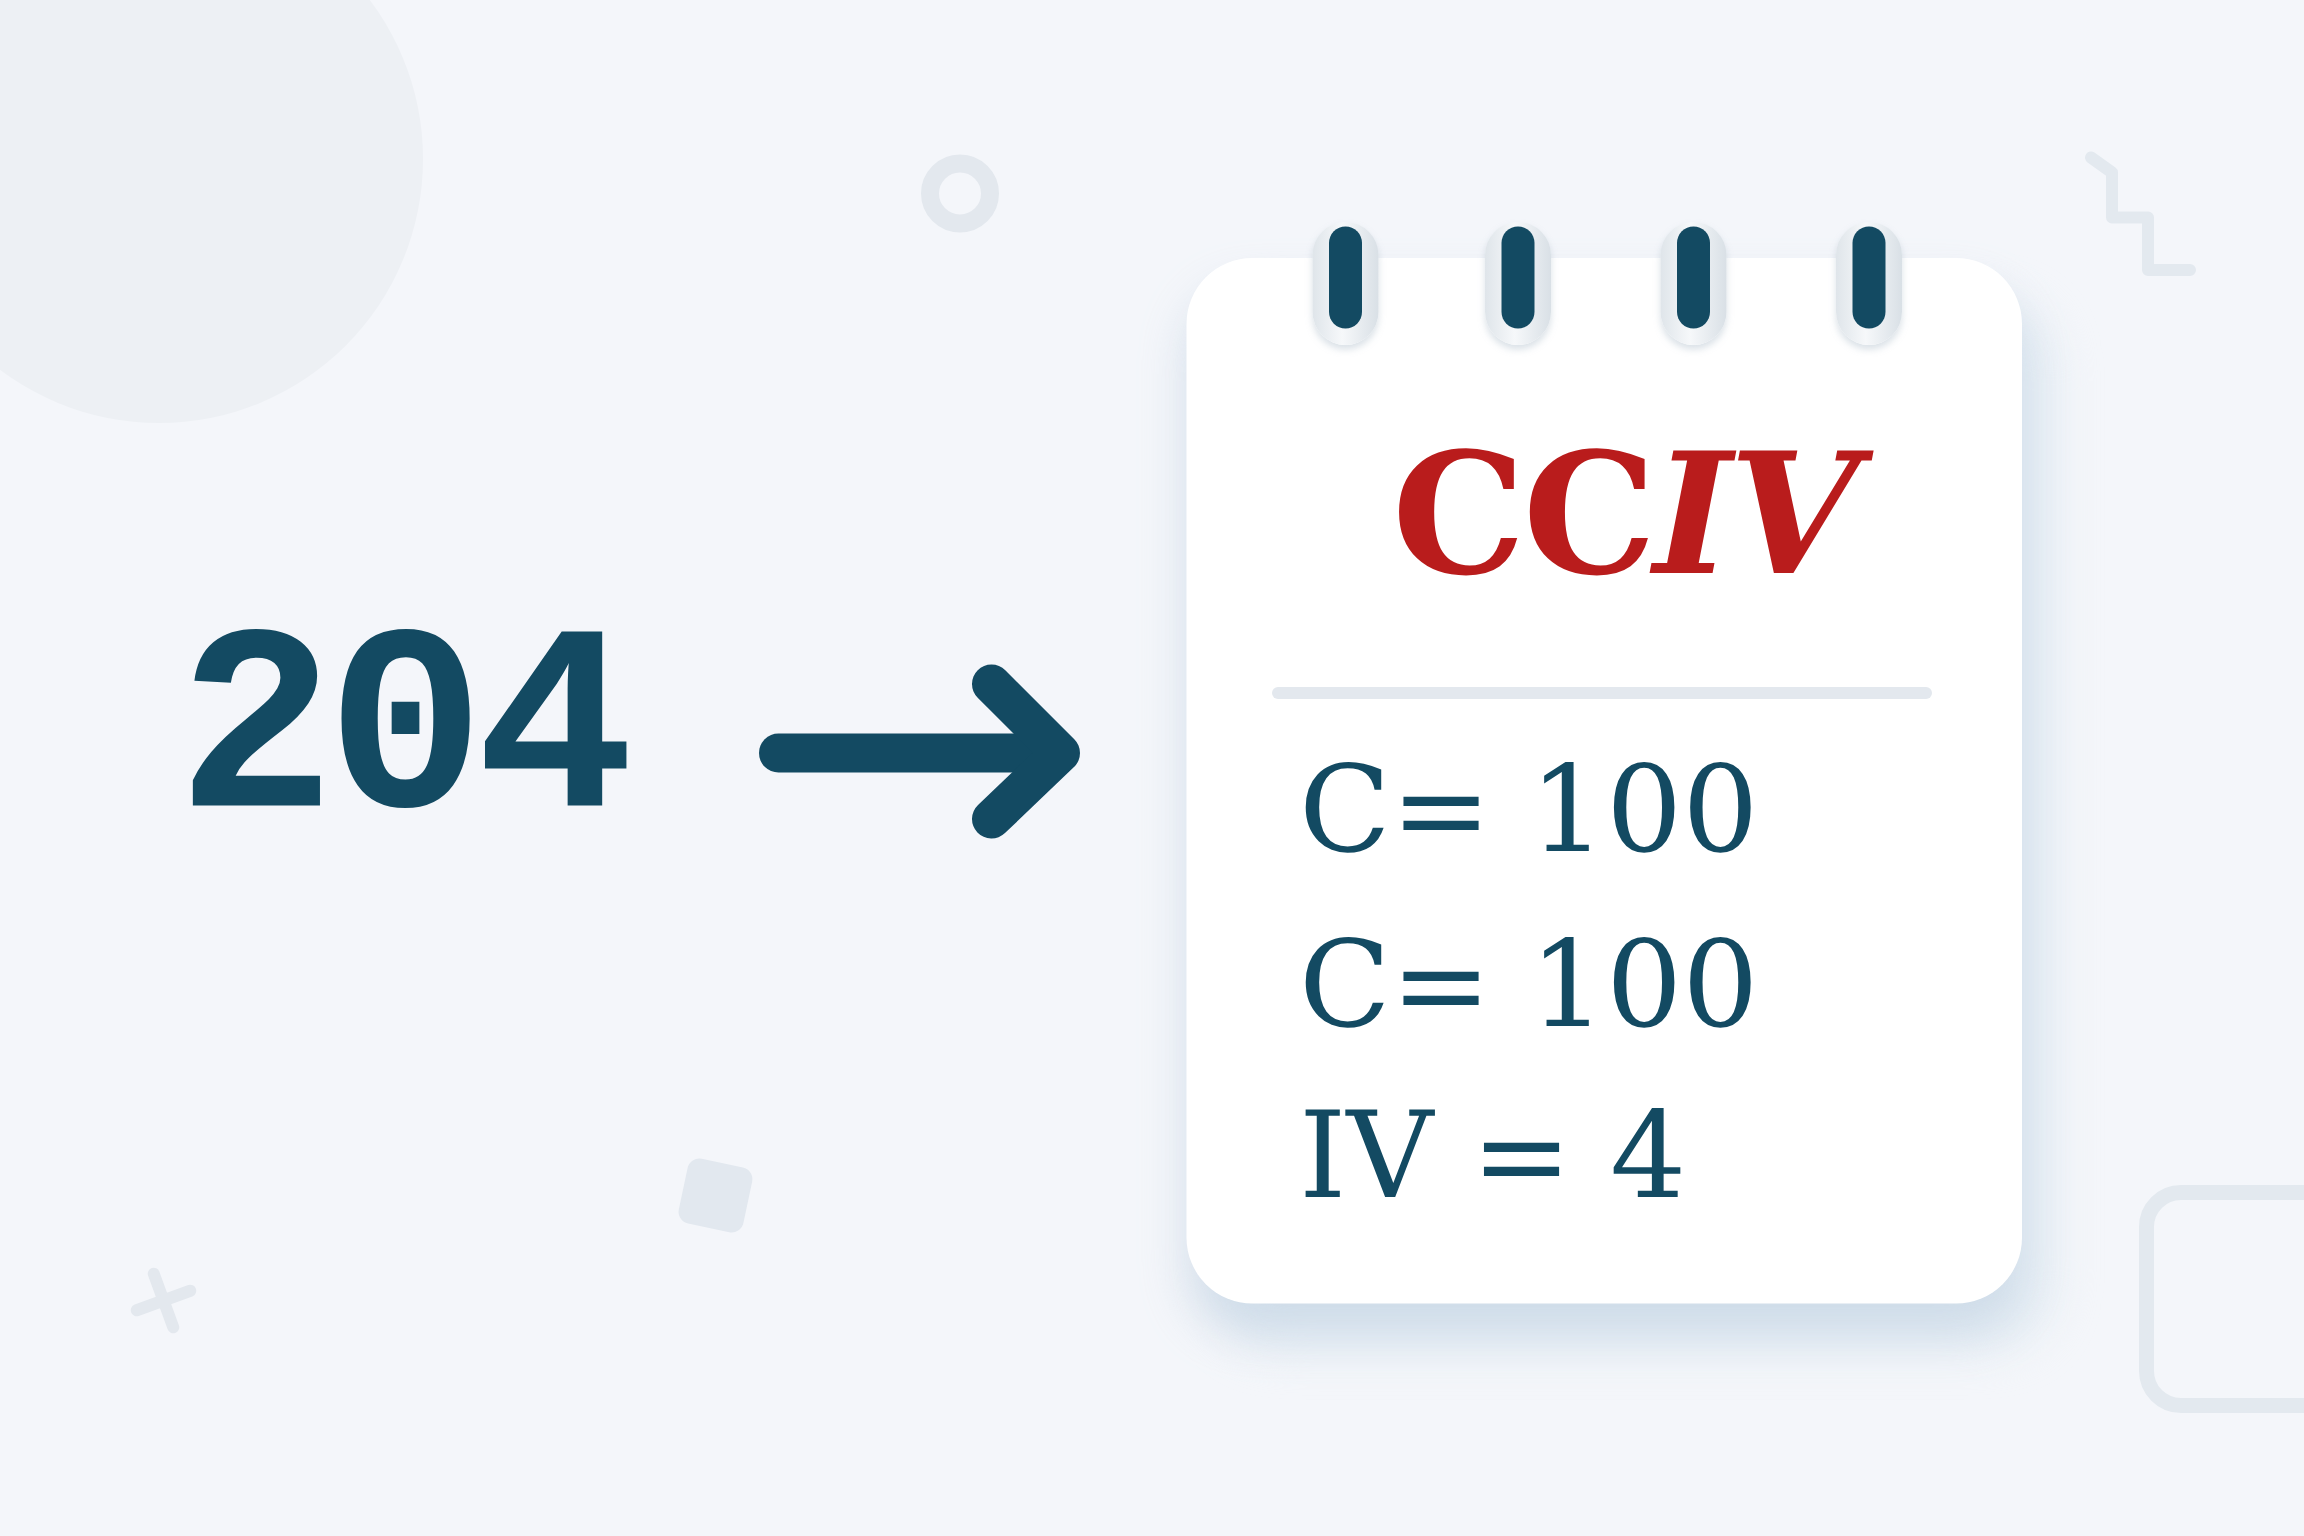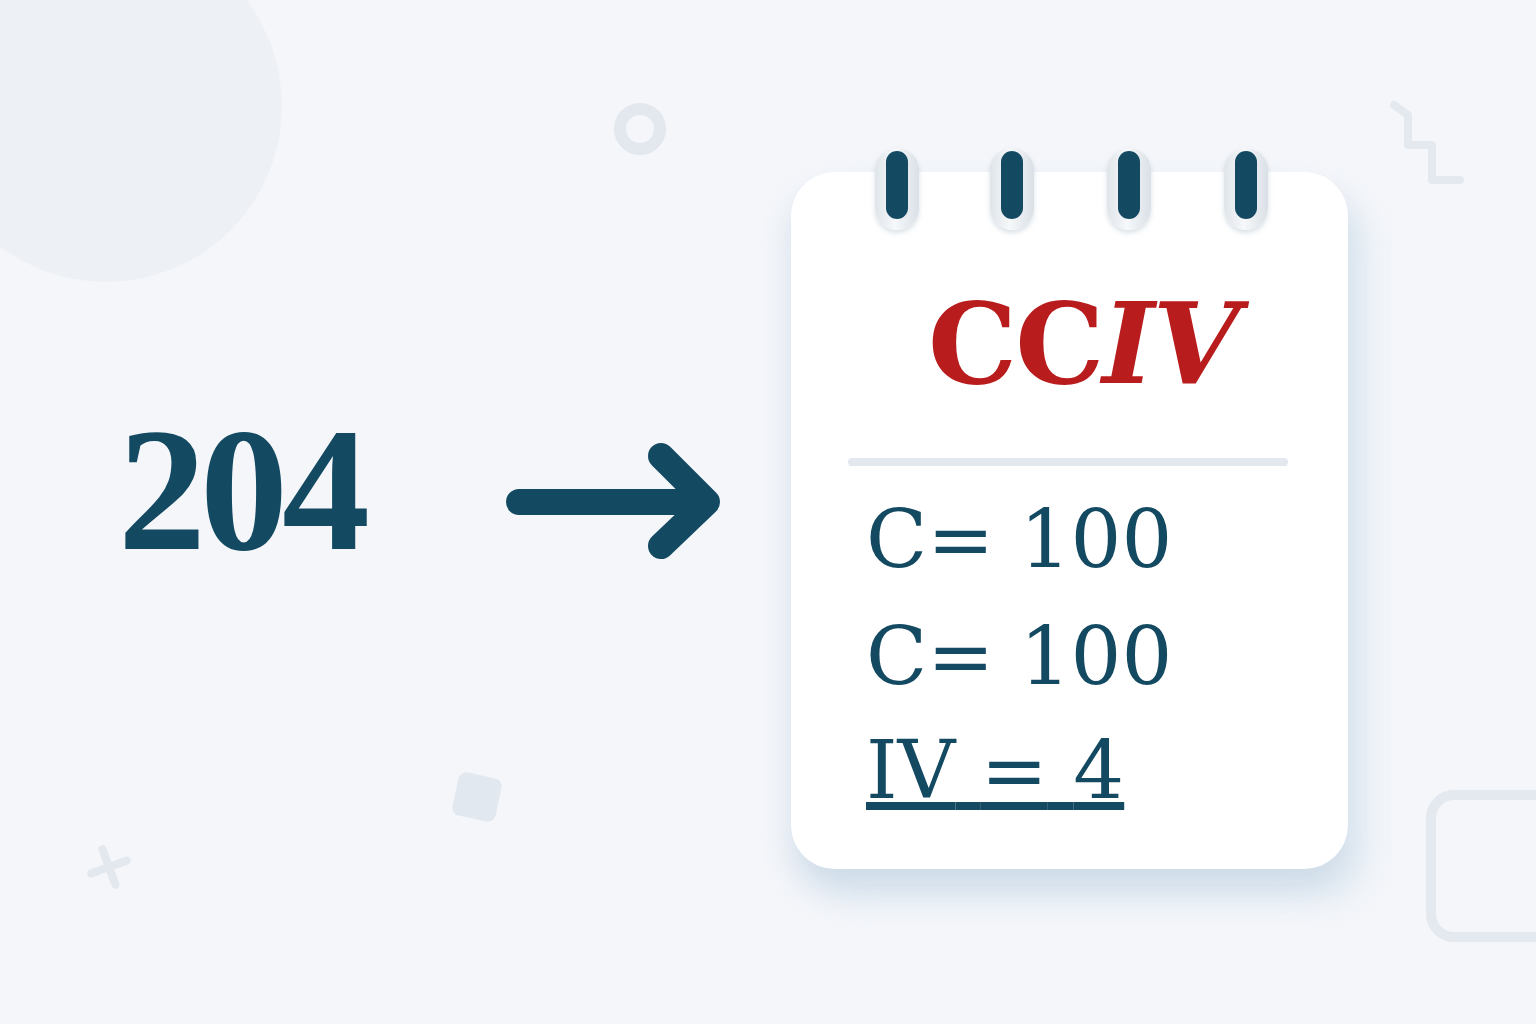--- a/index.html
+++ b/index.html
@@ -49,21 +49,21 @@
       width: 160px; height: 152px;
       box-sizing: border-box;
       border: 10px solid #e3e9ef;
       border-radius: 28px;
     }
 
     .number-left {
       position: absolute;
       left: 118px;
       top: 402px;
-      font-family: Liberation Serif, serif;
+      font-family: Liberation Mono, monospace;
       font-weight: bold;
       font-size: 176px;
       letter-spacing: -6px;
       line-height: 1;
       color: #134a62;
     }
     .arrow {
       position: absolute;
       left: 505px;
       top: 440px;
@@ -132,21 +132,21 @@
       position: absolute;
       left: 866px;
       font-family: "DejaVu Serif", "Liberation Serif", serif;
       font-size: 80px;
       line-height: 1;
       color: #134a62;
       white-space: pre;
     }
     .eq-1 { top: 500px; }
     .eq-2 { top: 617px; }
-    .eq-3 { top: 731px; text-decoration: underline; }
+    .eq-3 { top: 731px; }
   </style>
 </head>
 <body>
 
 <div class="deco deco-circle-big"></div>
 <div class="deco deco-ring"></div>
 <svg class="deco deco-zigzag" viewBox="0 0 90 100">
   <polyline points="14,10 28,20 28,50 52,50 52,85 80,85" fill="none" stroke="#e3e9ef" stroke-width="8" stroke-linecap="round" stroke-linejoin="round"></polyline>
 </svg>
 <div class="deco deco-square-small"></div>

